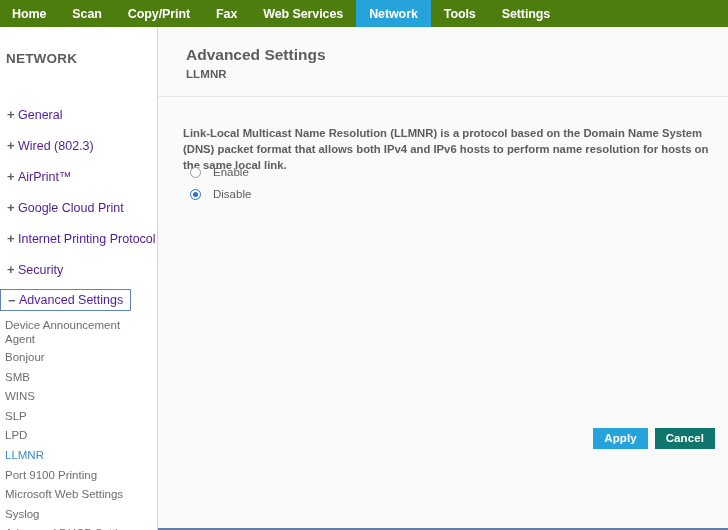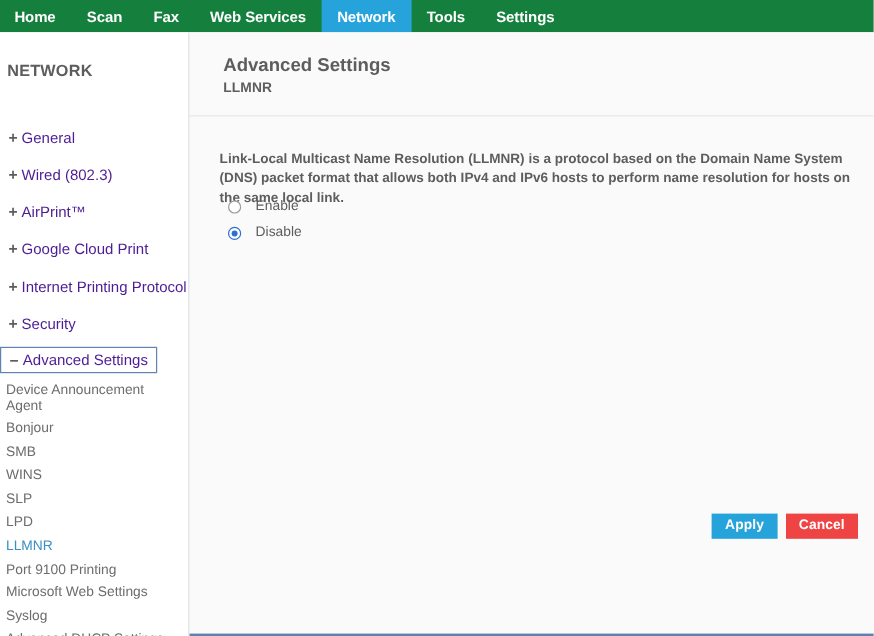--- a/index.html
+++ b/index.html
@@ -11,21 +11,21 @@
     background: #ffffff;
     font-family: "Liberation Sans", sans-serif;
   }
 
   
   #topnav {
     position: absolute;
     top: 0; left: 0;
     width: 728px;
     height: 27px;
-    background: #15803d;
+    background: #4d7c0f;
     display: flex;
     align-items: stretch;
   }
   .navtab {
     display: flex;
     align-items: center;
     padding: 0 13px;
     color: #ffffff;
     font-size: 12.5px;
     font-weight: bold;
@@ -230,28 +230,29 @@
     color: #ffffff;
     font-size: 11.5px;
     font-weight: bold;
     cursor: pointer;
     font-family: "Liberation Sans", sans-serif;
     letter-spacing: 0.1px;
     line-height: 21px;
     text-align: center;
   }
   .btn.primary { background: #27a3db; }
-  .btn.secondary { background: #ef4444; }
+  .btn.secondary { background: #0f766e; }
 </style>
 </head>
 <body>
 
 <div id="topnav">
     <div class="navtab first">Home</div>
     <div class="navtab">Scan</div>
+    <div class="navtab">Copy/Print</div>
     <div class="navtab">Fax</div>
     <div class="navtab">Web Services</div>
     <div class="navtab active">Network</div>
     <div class="navtab">Tools</div>
     <div class="navtab">Settings</div>
   </div>
 
 <div id="page">
 
   <nav id="sidebar">

